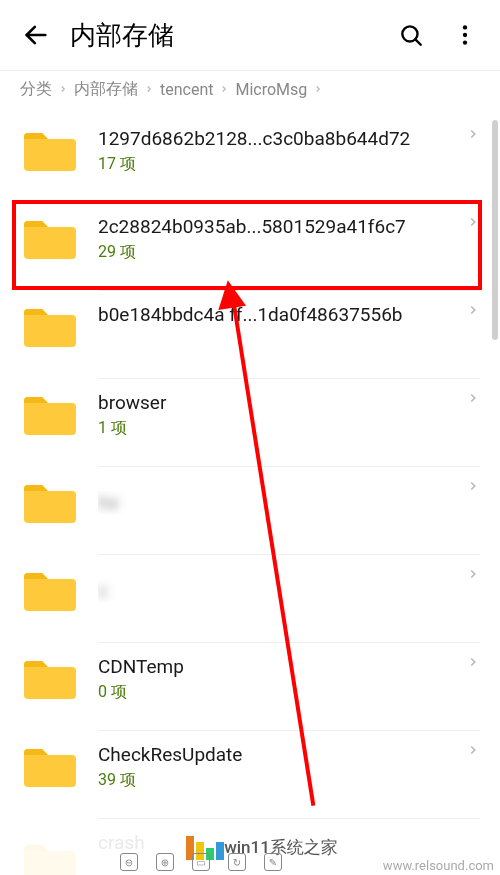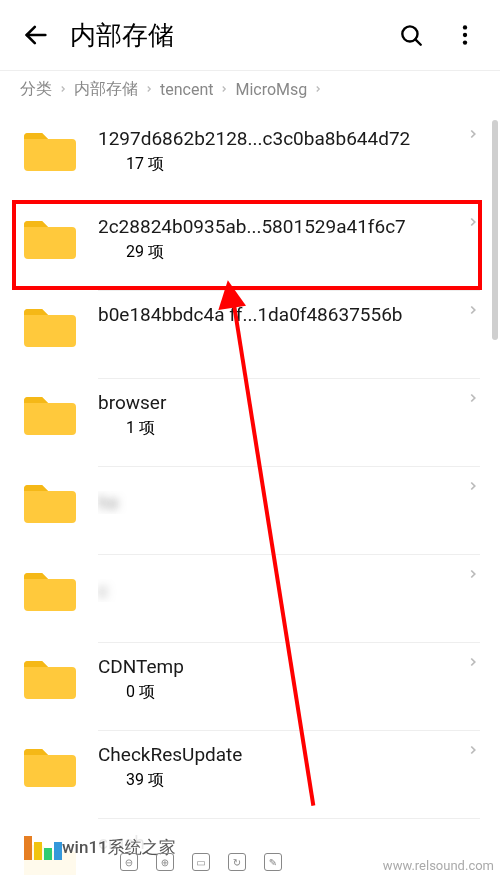--- a/index.html
+++ b/index.html
@@ -83,22 +83,21 @@
     .file-name {
       font-size: 19px;
       color: #1a1a1a;
       white-space: nowrap;
       overflow: hidden;
       text-overflow: ellipsis;
       margin-bottom: 4px;
     }
     .file-sub {
       font-size: 16px;
-      color: #000000;
-      margin-left: 28px;
+      color: #4d7c0f;
     }
     .row-chev {
       margin-left: 10px;
       flex-shrink: 0;
     }
     .row-divider {
       position: absolute;
       bottom: 0;
       left: 98px;
       right: 20px;
@@ -151,21 +150,21 @@
     }
     .watermark-bar {
       position: absolute;
       bottom: 0;
       left: 0;
       right: 0;
       height: 55px;
       background: rgba(255,255,255,0.9);
       display: flex;
       align-items: center;
-      justify-content: flex-start;
+      justify-content: center;
       z-index: 20;
       gap: 0;
       margin-left: 24px;
     }
     .wm-logo {
       display: flex;
       gap: 2px;
     }
     .wm-bar1 { width: 8px; height: 24px; background: #e67e22; }
     .wm-bar2 { width: 8px; height: 18px; background: #f1c40f; margin-top:6px;}

